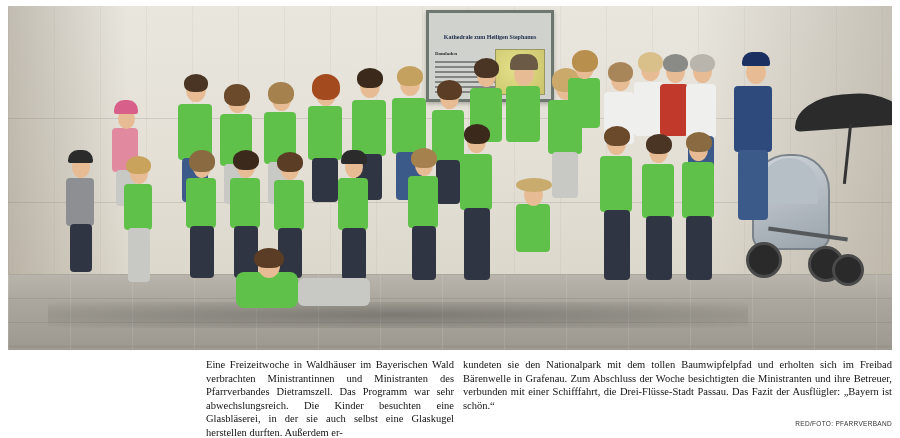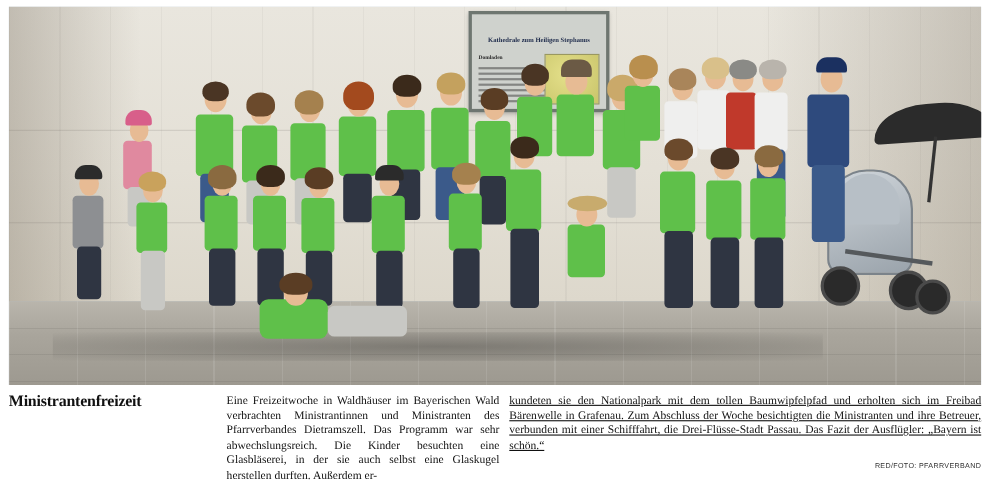--- a/index.html
+++ b/index.html
@@ -241,21 +241,21 @@
   .col {
     position: absolute;
     top: 0;
     font-size: 10.5px;
     line-height: 13.6px;
     text-align: justify;
     color: #111;
   }
   .col-left  { left: 0px;   width: 190px; }
   .col-mid   { left: 198px; width: 248px; }
-  .col-right { left: 455px; width: 429px; text-decoration: underline; }
+  .col-right { left: 455px; width: 429px; }
 
   .headline {
     font-weight: bold;
     font-size: 14.5px;
     line-height: 14px;
     letter-spacing: -0.2px;
   }
   .credit {
     position: absolute;
     right: 0;
@@ -443,23 +443,20 @@
     <div class="head" style="left:516px; top:178px; width:19px; height:22px;"></div>
     <div class="hair" style="left:508px; top:172px; width:36px; height:14px; background:#c8ab6d; border-radius:50%;"></div>
 
     <div class="person shirt-green" style="left:228px; top:266px; width:62px; height:36px; border-radius:8px;"></div>
     <div class="head" style="left:250px; top:248px; width:22px; height:24px;"></div>
     <div class="hair" style="left:246px; top:242px; width:30px; height:20px; background:#5a3d24;"></div>
     <div class="person legs-light" style="left:290px; top:272px; width:72px; height:28px; border-radius:6px;"></div>
   </div>
 
   <div class="article">
-    <div class="col col-left">
-      <span class="headline">Ministrantenfreizeit</span>
-    </div>
 
     <div class="col col-mid">
       <span>Eine Freizeitwoche in Waldhäuser im Bayerischen Wald verbrachten Ministrantinnen und Ministranten des Pfarrverbandes Dietramszell. Das Programm war sehr abwechslungsreich. Die Kinder besuchten eine Glasbläserei, in der sie auch selbst eine Glaskugel herstellen durften. Außerdem er-</span>
     </div>
 
     <div class="col col-right">
       <span>kundeten sie den Nationalpark mit dem tollen Baumwipfelpfad und erholten sich im Freibad Bärenwelle in Grafenau. Zum Abschluss der Woche besichtigten die Ministranten und ihre Betreuer, verbunden mit einer Schifffahrt, die Drei-Flüsse-Stadt Passau. Das Fazit der Ausflügler: „Bayern ist schön.“</span>
     </div>
 
     <div class="credit">RED/FOTO: PFARRVERBAND</div>

